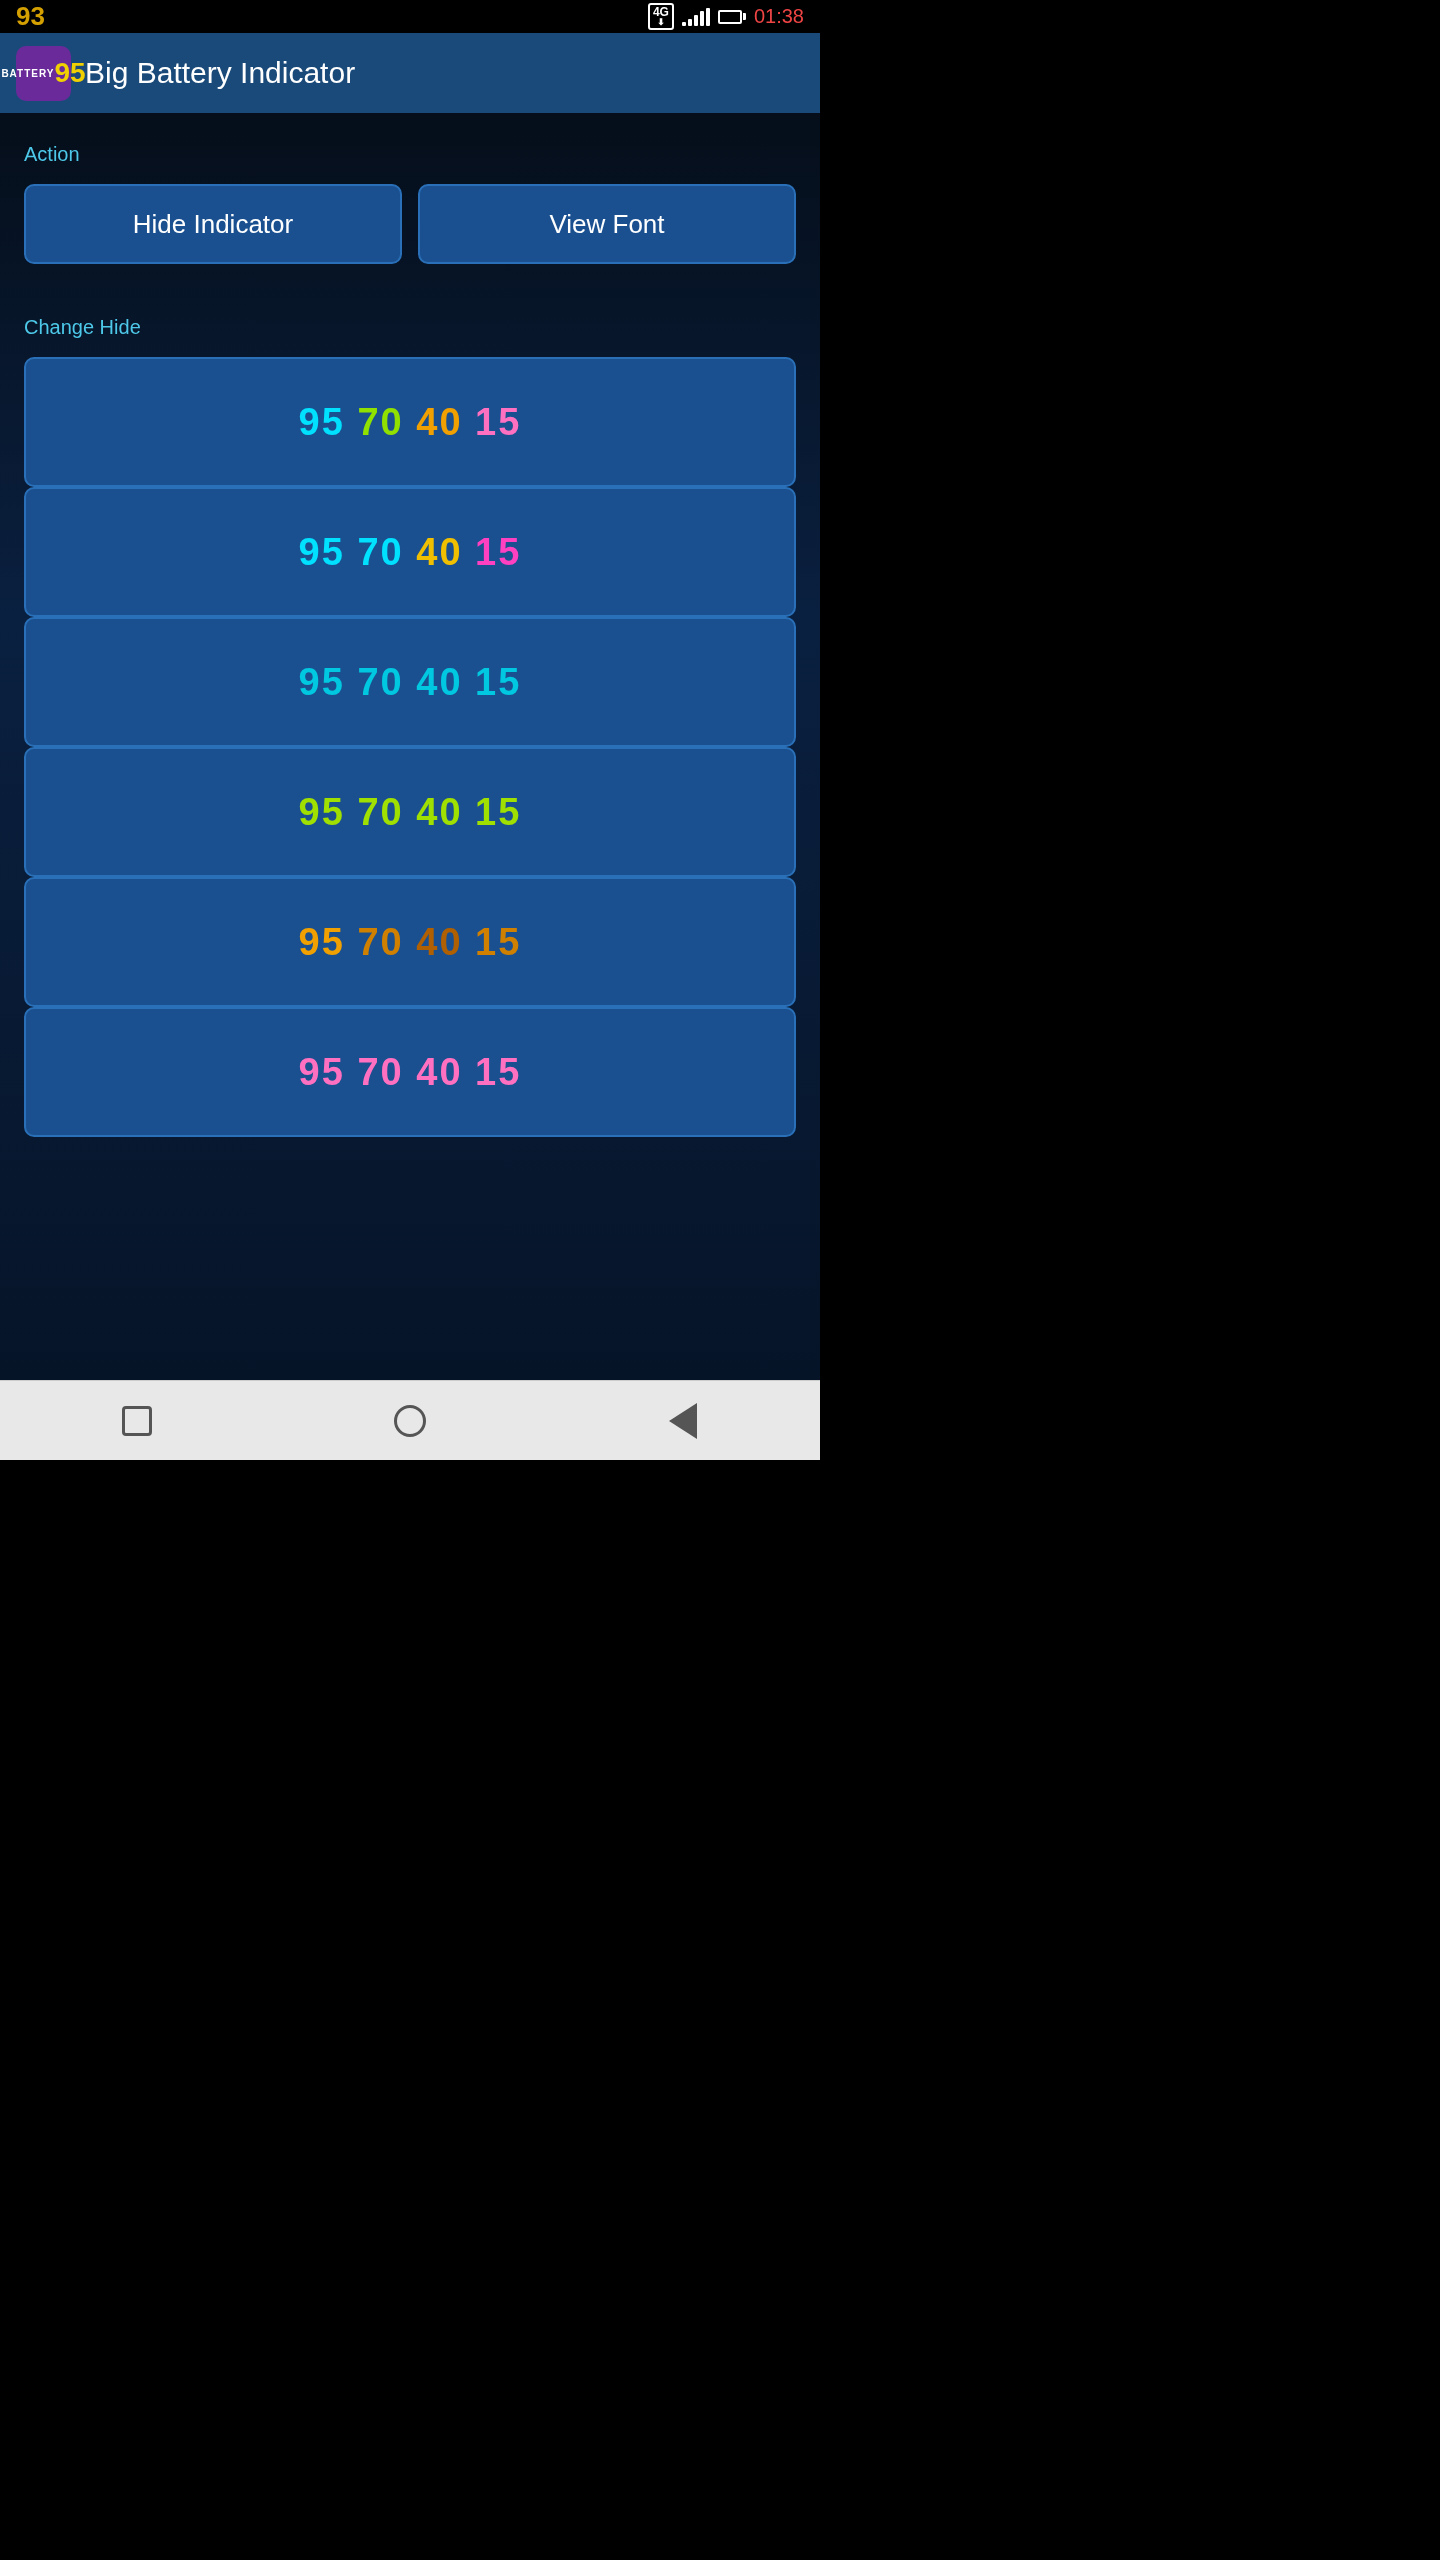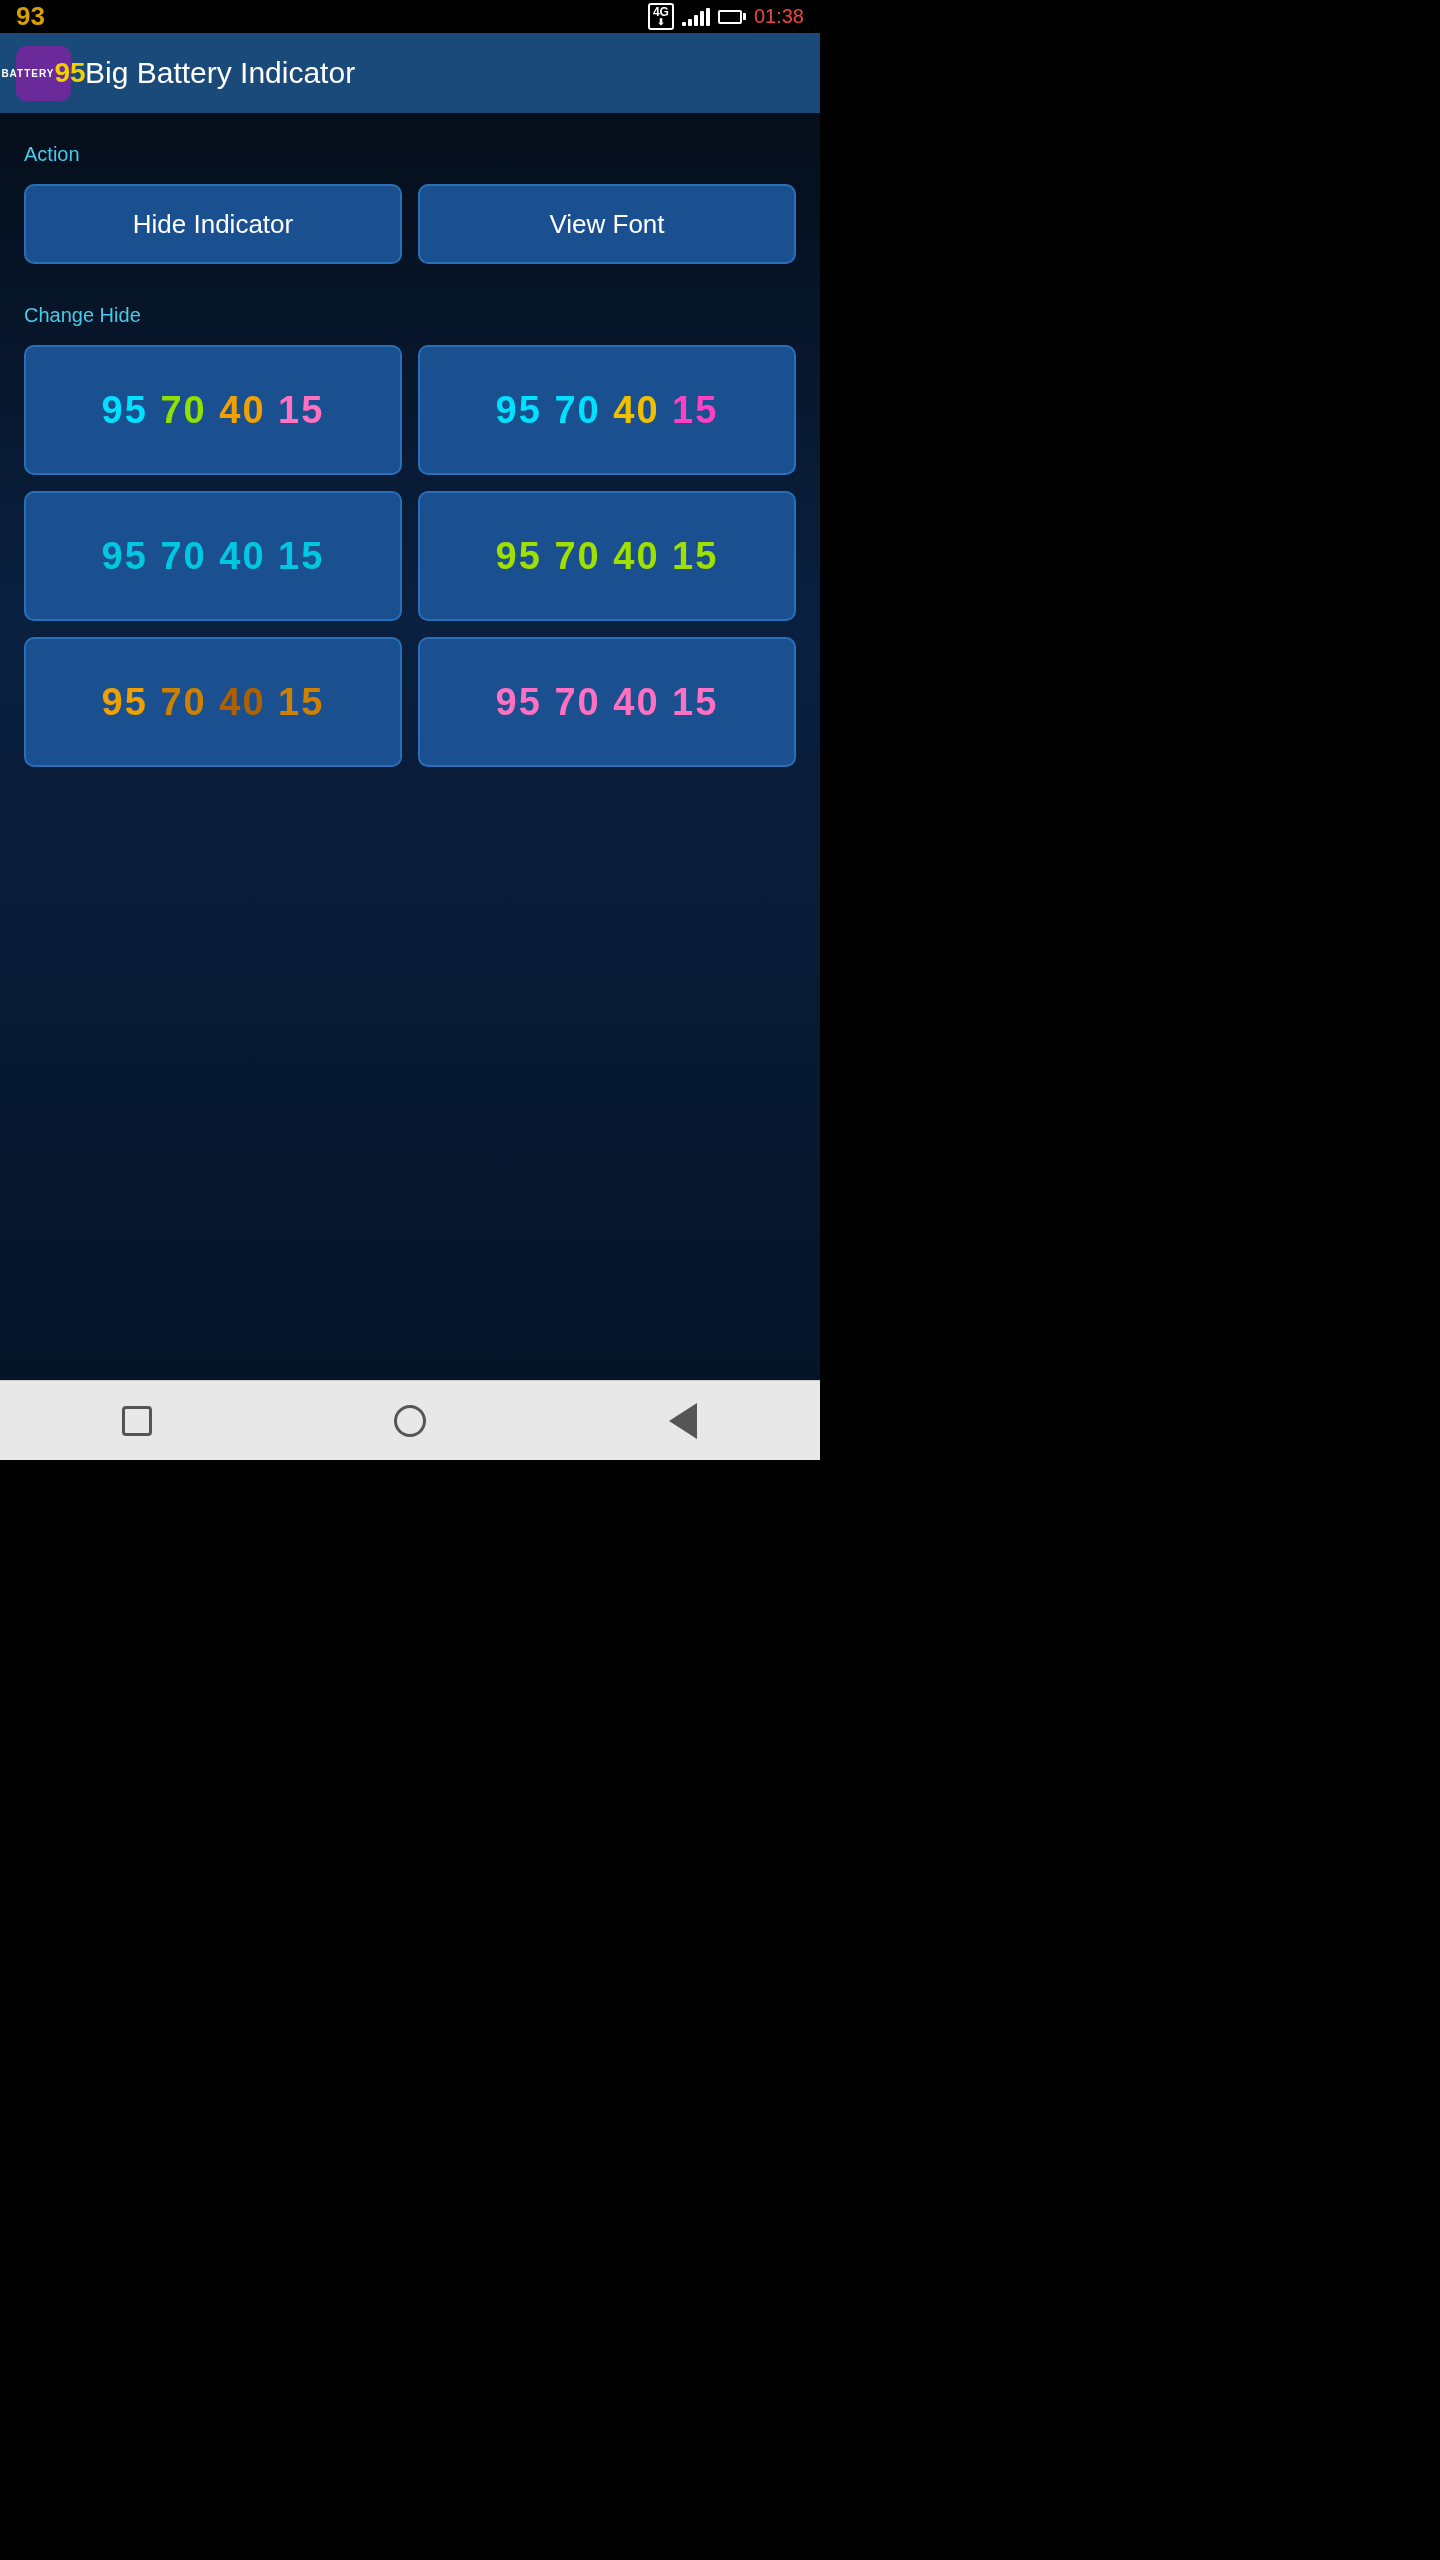--- a/index.html
+++ b/index.html
@@ -137,42 +137,41 @@
     .section-label {
       color: #4dc8e8;
       font-size: 20px;
       margin-bottom: 18px;
     }
 
     
     #action-buttons {
       display: flex;
       gap: 16px;
-      margin-bottom: 40px;
+      margin-bottom: 52px;
     }
 
     .action-btn {
       flex: 1;
       height: 80px;
       background: #1a5090;
       border: 2px solid #2a70b8;
       border-radius: 10px;
       color: #fff;
       font-size: 26px;
       cursor: pointer;
       display: flex;
       align-items: center;
       justify-content: center;
     }
 
     
     #font-grid {
       display: grid;
-      grid-template-columns: 1fr 1fr;
-      gap: 16px;
+      grid-template-columns: 1fr;
     }
 
     .font-card {
       background: #1a5090;
       border: 2px solid #2a70b8;
       border-radius: 10px;
       height: 130px;
       display: flex;
       align-items: center;
       justify-content: center;

